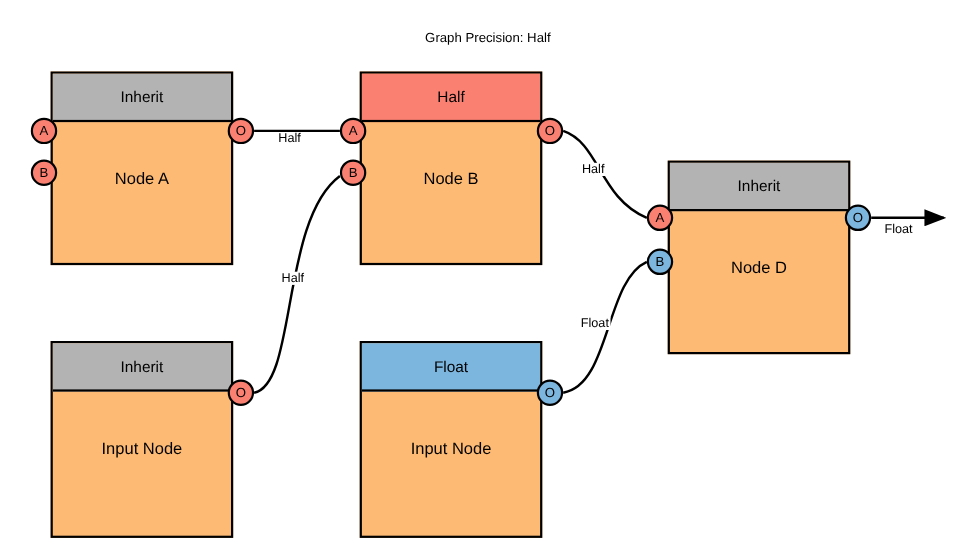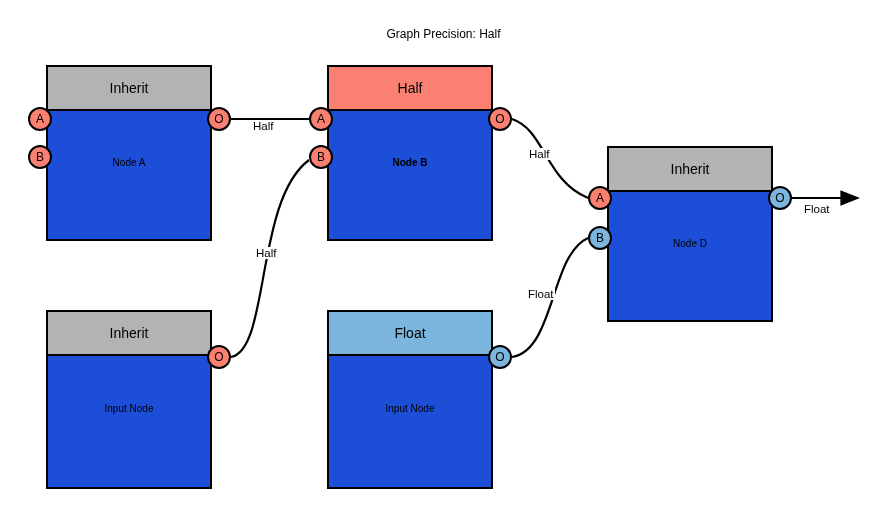--- a/index.html
+++ b/index.html
@@ -28,38 +28,38 @@
     width: 887px;
     text-align: center;
     font-size: 12px;
     color: #000000;
     font-family: "Liberation Sans", sans-serif;
   }
   .node {
     position: absolute;
     box-sizing: border-box;
     border: 2px solid #000000;
-    background: #1d4ed8;
+    background: #fdba74;
   }
   .node-header {
     box-sizing: border-box;
     height: 44px;
     border-bottom: 2px solid #000000;
     display: flex;
     align-items: center;
     justify-content: center;
     font-size: 14px;
     color: #000000;
   }
   .node-body {
     box-sizing: border-box;
     display: flex;
     align-items: center;
     justify-content: center;
-    font-size: 10px;
+    font-size: 15px;
     color: #000000;
   }
   .node-body-label {
     position: relative;
     top: -14px;
   }
   .port {
     position: absolute;
     width: 24px;
     height: 24px;
@@ -111,21 +111,21 @@
         <div class="node-header" style="background: rgb(179, 179, 179);">Inherit</div>
         <div class="node-body" style="height: 130px;">
           <span class="node-body-label">Node A</span>
         </div>
       </div>
       <div class="port" style="left: 28px; top: 107px; background: rgb(250, 128, 114);">A</div>
       <div class="port" style="left: 28px; top: 145px; background: rgb(250, 128, 114);">B</div>
       <div class="port" style="left: 207px; top: 107px; background: rgb(250, 128, 114);">O</div>
       <div class="node" style="left: 327px; top: 65px; width: 166px; height: 176px;">
         <div class="node-header" style="background: rgb(250, 128, 114);">Half</div>
-        <div class="node-body" style="height: 130px; font-weight: bold;">
+        <div class="node-body" style="height: 130px;">
           <span class="node-body-label">Node B</span>
         </div>
       </div>
       <div class="port" style="left: 309px; top: 107px; background: rgb(250, 128, 114);">A</div>
       <div class="port" style="left: 309px; top: 145px; background: rgb(250, 128, 114);">B</div>
       <div class="port" style="left: 488px; top: 107px; background: rgb(250, 128, 114);">O</div>
       <div class="node" style="left: 607px; top: 146px; width: 166px; height: 176px;">
         <div class="node-header" style="background: rgb(179, 179, 179);">Inherit</div>
         <div class="node-body" style="height: 130px; text-align: center;">
           <span class="node-body-label">Node D</span>

